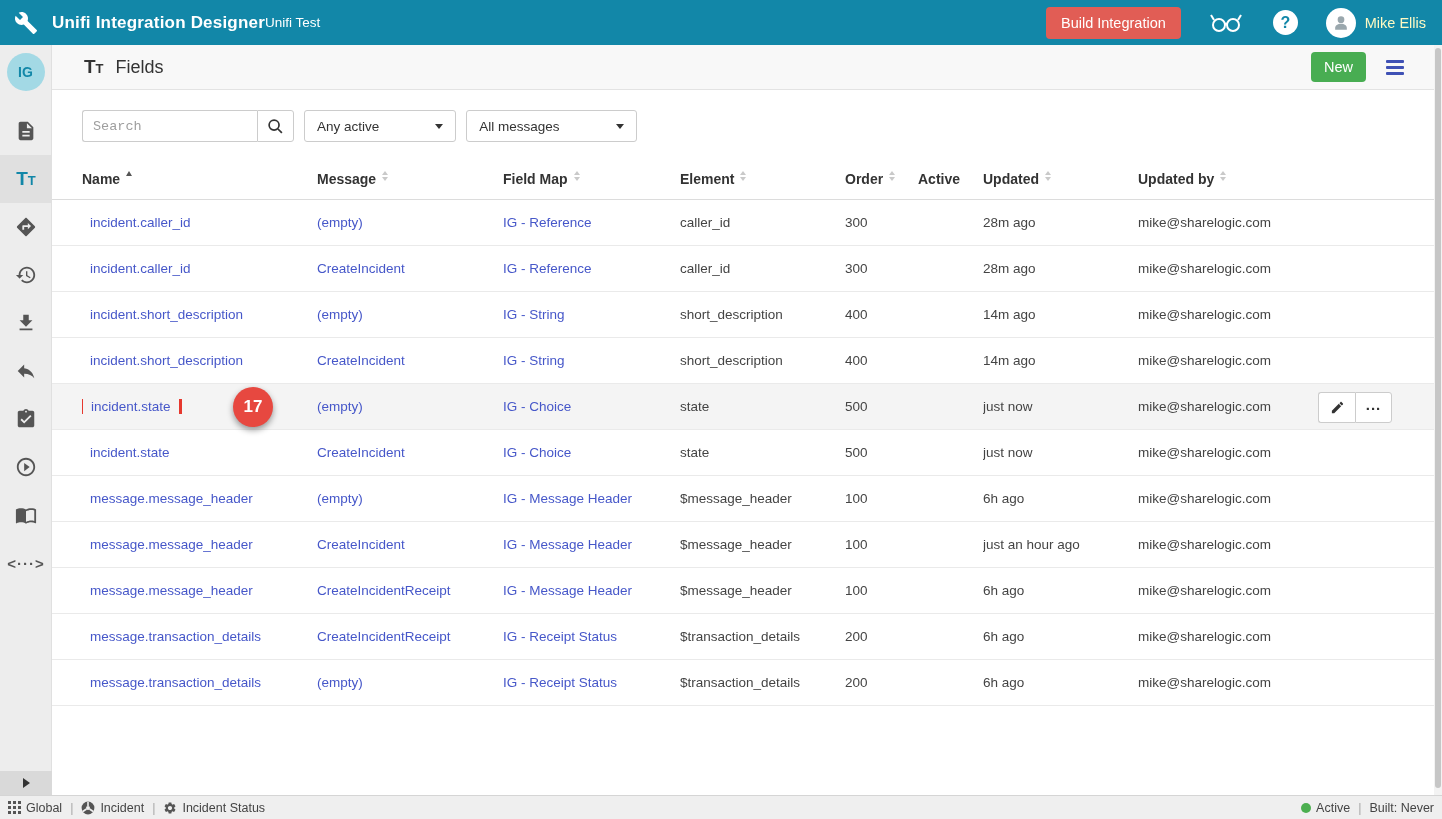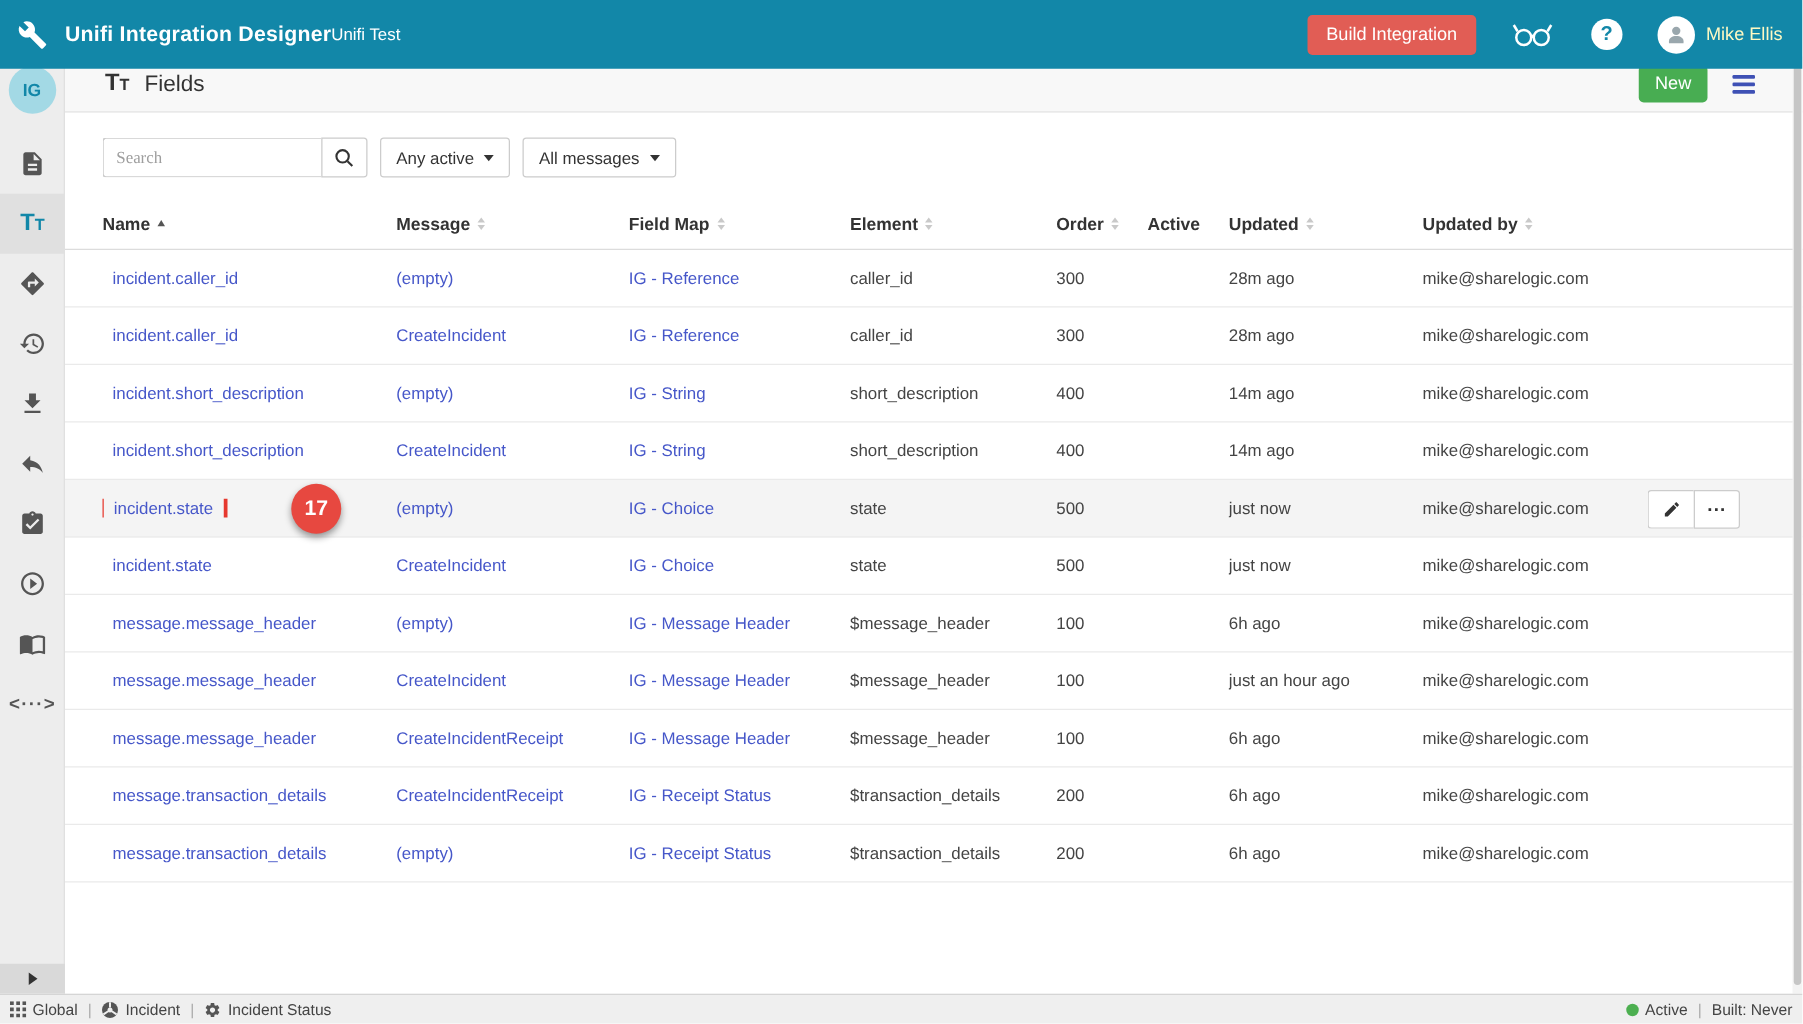--- a/index.html
+++ b/index.html
@@ -1,21 +1,21 @@
 <!DOCTYPE html>
 <html><head>
 <meta charset="utf-8">
 <style>
   * { margin:0; padding:0; box-sizing:border-box; }
   html,body { width:1442px; height:819px; overflow:hidden; }
   body { font-family:"Liberation Sans", sans-serif; background:#fff; color:#333; }
   .app { position:relative; width:1442px; height:819px; background:#fff; }
 
   
-  .topbar { position:absolute; top:0; left:0; width:1442px; height:55px; background:#1287a8; display:flex; align-items:center; z-index:5; }
+  .topbar { position:absolute; top:0; left:0; width:1442px; height:45px; background:#1287a8; display:flex; align-items:center; z-index:5; }
   .topbar .logo-slot { width:52px; display:flex; justify-content:center; align-items:center; }
   .topbar .app-title { color:#fff; font-size:17px; font-weight:bold; letter-spacing:.2px; }
   .topbar .app-subtitle { color:#fff; font-size:13.5px; }
   .topbar .spacer { flex:1; }
   .btn-build { background:#e15d55; color:#fff; border:none; border-radius:4px; font-size:14.5px; padding:8px 15px; margin-right:28px; cursor:pointer; font-family:inherit; }
   .glasses { margin-right:30px; display:flex; }
   .help-circle { width:25px; height:25px; border-radius:50%; background:#fff; color:#1287a8; font-weight:bold; font-size:16px; display:flex; align-items:center; justify-content:center; margin-right:28px; }
   .user { display:flex; align-items:center; margin-right:16px; }
   .avatar { width:30px; height:30px; border-radius:50%; background:#fff; display:flex; align-items:center; justify-content:center; margin-right:9px; overflow:hidden; }
   .user-name { color:#fef9c3; font-size:14.5px; }
@@ -39,32 +39,32 @@
   .page-title-icon small { font-size:13px; font-weight:bold; }
   .page-title { font-size:18px; color:#333; }
   .ph-spacer { flex:1; }
   .btn-new { background:#48ad52; color:#fff; border:none; border-radius:4px; font-size:14.5px; padding:7px 13px; margin-right:20px; cursor:pointer; font-family:inherit; }
   .hamburger { display:flex; flex-direction:column; gap:3px; cursor:pointer; margin-right:18px; }
   .hamburger i { display:block; width:18px; height:3px; background:#3f51b5; border-radius:1px; }
 
   
   .toolbar { display:flex; align-items:center; margin:20px 0 0 30px; }
   .search-wrap { display:flex; }
-  .search-input { width:175px; height:32px; border:1px solid #ccc; border-right:none; border-radius:3px 0 0 3px; padding:0 10px; font-size:13.5px; color:#333; font-family:Liberation Serif, serif; outline:none; }
+  .search-input { width:175px; height:32px; border:1px solid #ccc; border-right:none; border-radius:3px 0 0 3px; padding:0 10px; font-size:13.5px; color:#333; font-family:Liberation Mono, monospace; outline:none; }
   .search-input::placeholder { color:#9e9e9e; }
   .search-btn { width:37px; height:32px; border:1px solid #ccc; background:#fff; border-radius:0 3px 3px 0; display:flex; align-items:center; justify-content:center; cursor:pointer; }
-  .dropdown { height:32px; border:1px solid #ccc; background:#fff; border-radius:3px; display:flex; align-items:center; padding:0 12px; font-size:13.5px; color:#333; cursor:pointer; margin-left:10px; }
+  .dropdown { height:32px; border:1px solid #ccc; background:#fff; border-radius:3px; display:flex; align-items:center; padding:0 12px; font-size:13.5px; color:#333; cursor:pointer; margin-left:10px;gap:48px; }
   .dropdown:first-of-type { margin-left:14px; }
   .caret { width:0; height:0; border-left:4px solid transparent; border-right:4px solid transparent; border-top:5px solid #333; margin-left:8px; }
 
   
   .table { margin-top:16px; }
   .tr, .thead { display:grid; grid-template-columns:235px 186px 177px 165px 73px 65px 155px 1fr; padding-left:30px; padding-right:45px; align-items:center; }
   .thead { height:42px; border-bottom:1px solid #dcdcdc; }
-  .th { font-size:14px; font-weight:bold; color:#333; display:flex; align-items:center; cursor:pointer; }
+  .th { font-size:14px; font-weight:bold; color:#333; display:flex; align-items:flex-start; cursor:pointer; }
   .th .sort-both { display:inline-flex; flex-direction:column; gap:2px; margin-left:6px; }
   .th .sort-both i { width:0; height:0; border-left:3.5px solid transparent; border-right:3.5px solid transparent; }
   .th .sort-both .up { border-bottom:4px solid #c9c9c9; }
   .th .sort-both .down { border-top:4px solid #c9c9c9; }
   .th .sort-asc { width:0; height:0; border-left:3.5px solid transparent; border-right:3.5px solid transparent; border-bottom:5px solid #555; margin-left:6px; }
   .tr { height:46px; border-bottom:1px solid #eaeaea; position:relative; font-size:13.5px; }
   .tr .td { overflow:hidden; white-space:nowrap; }
   .tr .td.name { padding-left:8px; }
   .tr a { color:#4657c9; text-decoration:none; cursor:pointer; }
   .tr .plain { color:#444; }

